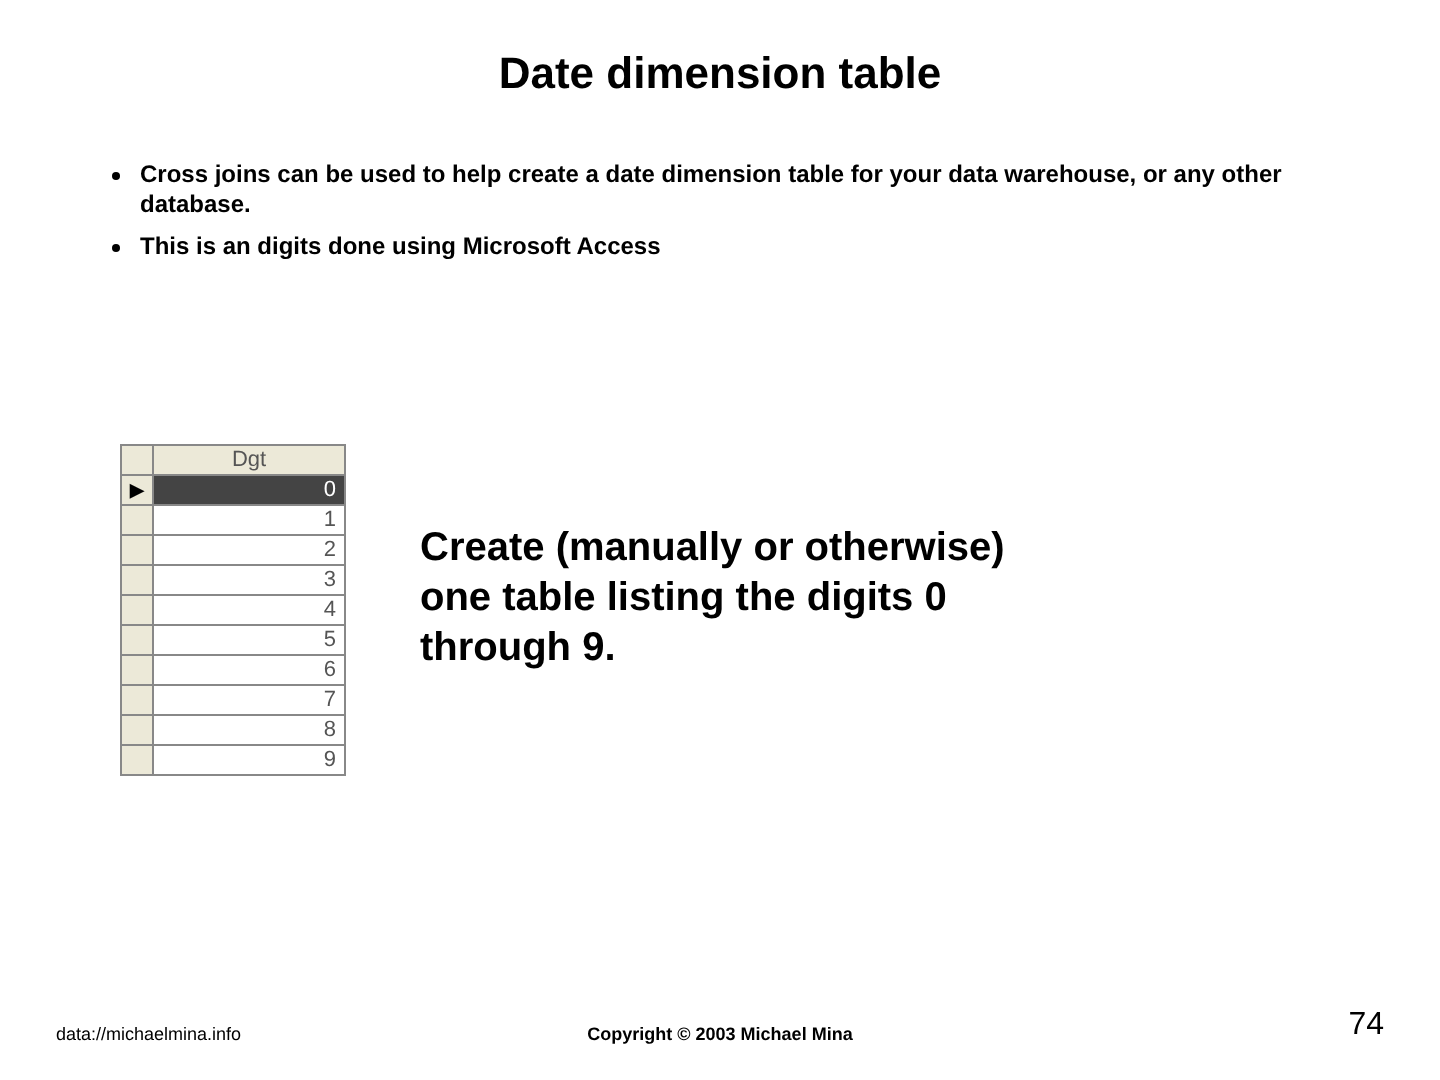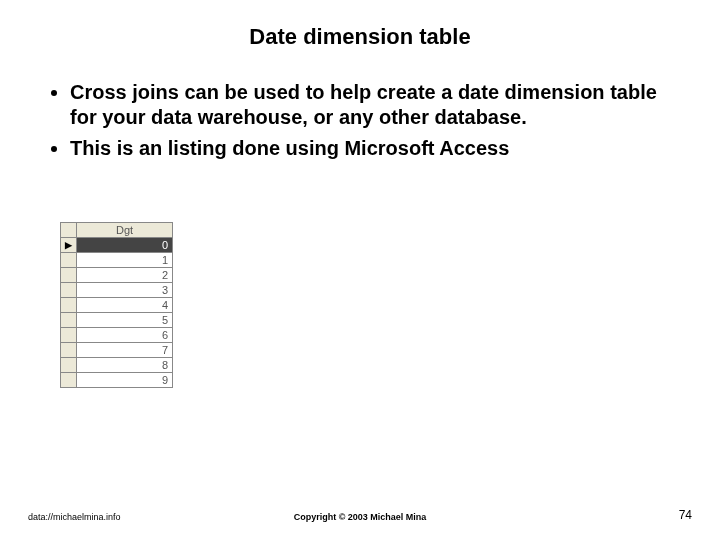--- a/index.html
+++ b/index.html
@@ -1,44 +1,44 @@
 <!DOCTYPE html>
 <html><head>
 <meta charset="utf-8">
 <style>
   * { box-sizing: border-box; margin: 0; padding: 0; }
   html, body { width: 720px; height: 540px; background: #fff; font-family: Arial, Helvetica, sans-serif; color: #000; }
   .slide { position: relative; width: 720px; height: 540px; }
   .title { position: absolute; top: 24px; left: 0; width: 720px; text-align: center; font-weight: bold; font-size: 22px; }
-  .bullets { position: absolute; top: 80px; left: 48px; width: 640px; font-size: 20px; font-weight: bold; line-height: 1.25; }
+  .bullets { position: absolute; top: 80px; left: 48px; width: 640px; font-size: 12px; font-weight: bold; line-height: 1.25; }
   .bullets li { list-style: disc; margin-left: 22px; margin-bottom: 6px; }
   .table-wrap { position: absolute; top: 222px; left: 60px; }
   .dgt-table { border-collapse: collapse; font-family: Tahoma, Arial, sans-serif; font-size: 11px; }
   .dgt-table th, .dgt-table td { border: 1px solid #888; height: 15px; padding: 0; }
   .dgt-table th.sel { width: 16px; background: #ece9d8; border: 1px solid #888; }
   .dgt-table td.sel { width: 16px; background: #ece9d8; border: 1px solid #888; }
   .dgt-table td.selcur { background: #ece9d8; font-weight: bold; text-align: center; font-size: 9px; line-height: 1; }
   .dgt-table th.hdr { width: 96px; background: #ece9d8; text-align: center; font-weight: normal; color: #555; }
   .dgt-table td.val { width: 96px; text-align: right; padding-right: 4px; background: #fff; color: #555; }
   .dgt-table td.val0 { background: #444; color: #fff; }
   .dgt-table tr.last td { border-bottom: 1px solid #888; }
   .callout { position: absolute; top: 262px; left: 210px; width: 320px; font-size: 20px; font-weight: bold; line-height: 1.25; }
   .footer-left { position: absolute; bottom: 18px; left: 28px; font-size: 9px; }
   .footer-center { position: absolute; bottom: 18px; left: 0; width: 720px; text-align: center; font-size: 9px; font-weight: bold; }
-  .footer-right { position: absolute; bottom: 18px; right: 28px; font-size: 12px; }
+  .footer-right { position: absolute; bottom: 18px; right: 28px; font-size: 16px; }
 </style>
 </head>
 <body>
 
 <div class="slide">
   <div class="title">Date dimension table</div>
 
   <ul class="bullets">
     <li>Cross joins can be used to help create a date dimension table for your data warehouse, or any other database.</li>
-    <li>This is an listing done using Microsoft Access</li>
+    <li>This is an digits done using Microsoft Access</li>
   </ul>
 
   <div class="table-wrap">
     <table class="dgt-table">
       <tbody>
           <tr>
         <th class="sel"></th>
         <th class="hdr">Dgt</th>
       </tr>
       <tr>
@@ -78,17 +78,18 @@
             <td class="val">8</td>
           </tr>
       <tr class="last">
             <td class="sel"></td>
             <td class="val">9</td>
           </tr>
     </tbody>
       </table>
   </div>
 
+  <div class="callout">Create (manually or otherwise) one table listing the digits 0 through 9.</div>
 
   <div class="footer-left">data://michaelmina.info</div>
   <div class="footer-center">Copyright © 2003 Michael Mina</div>
   <div class="footer-right">74</div>
 </div>
 
 </body></html>

